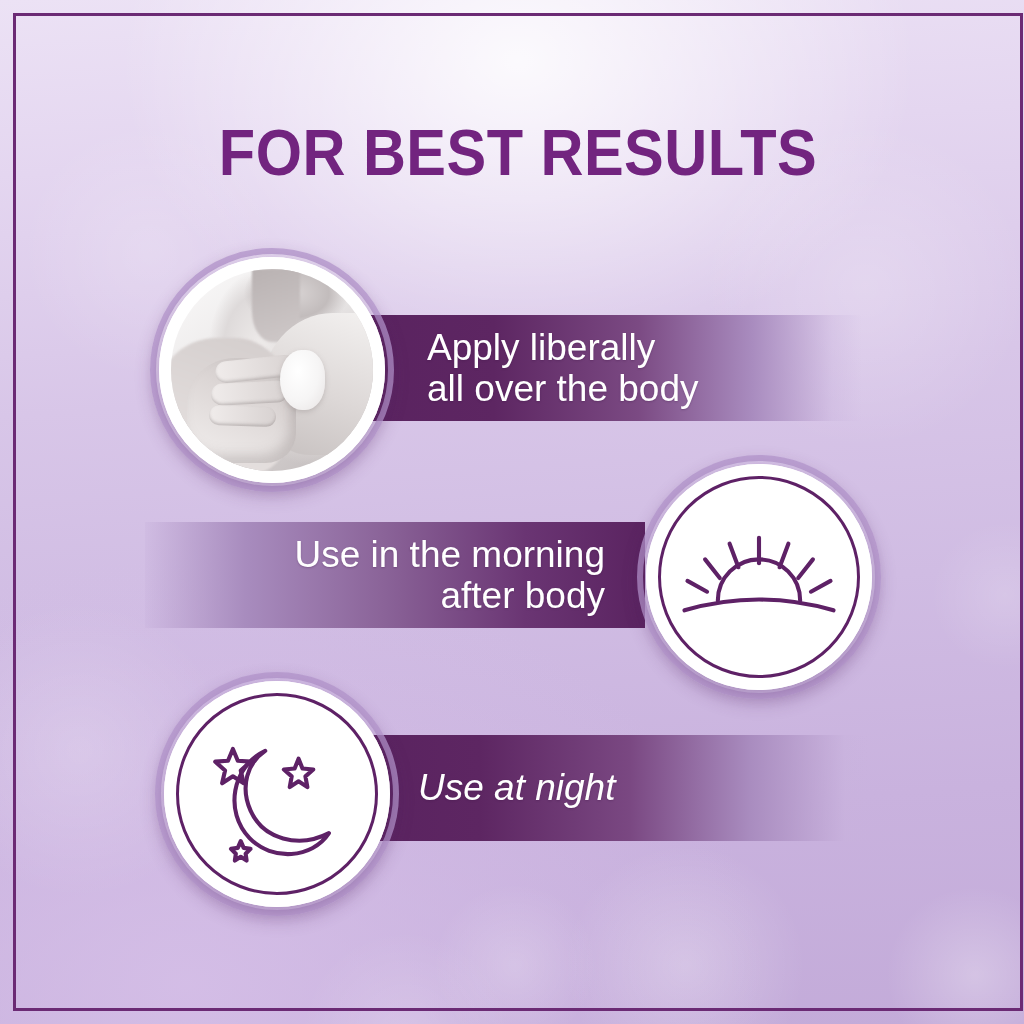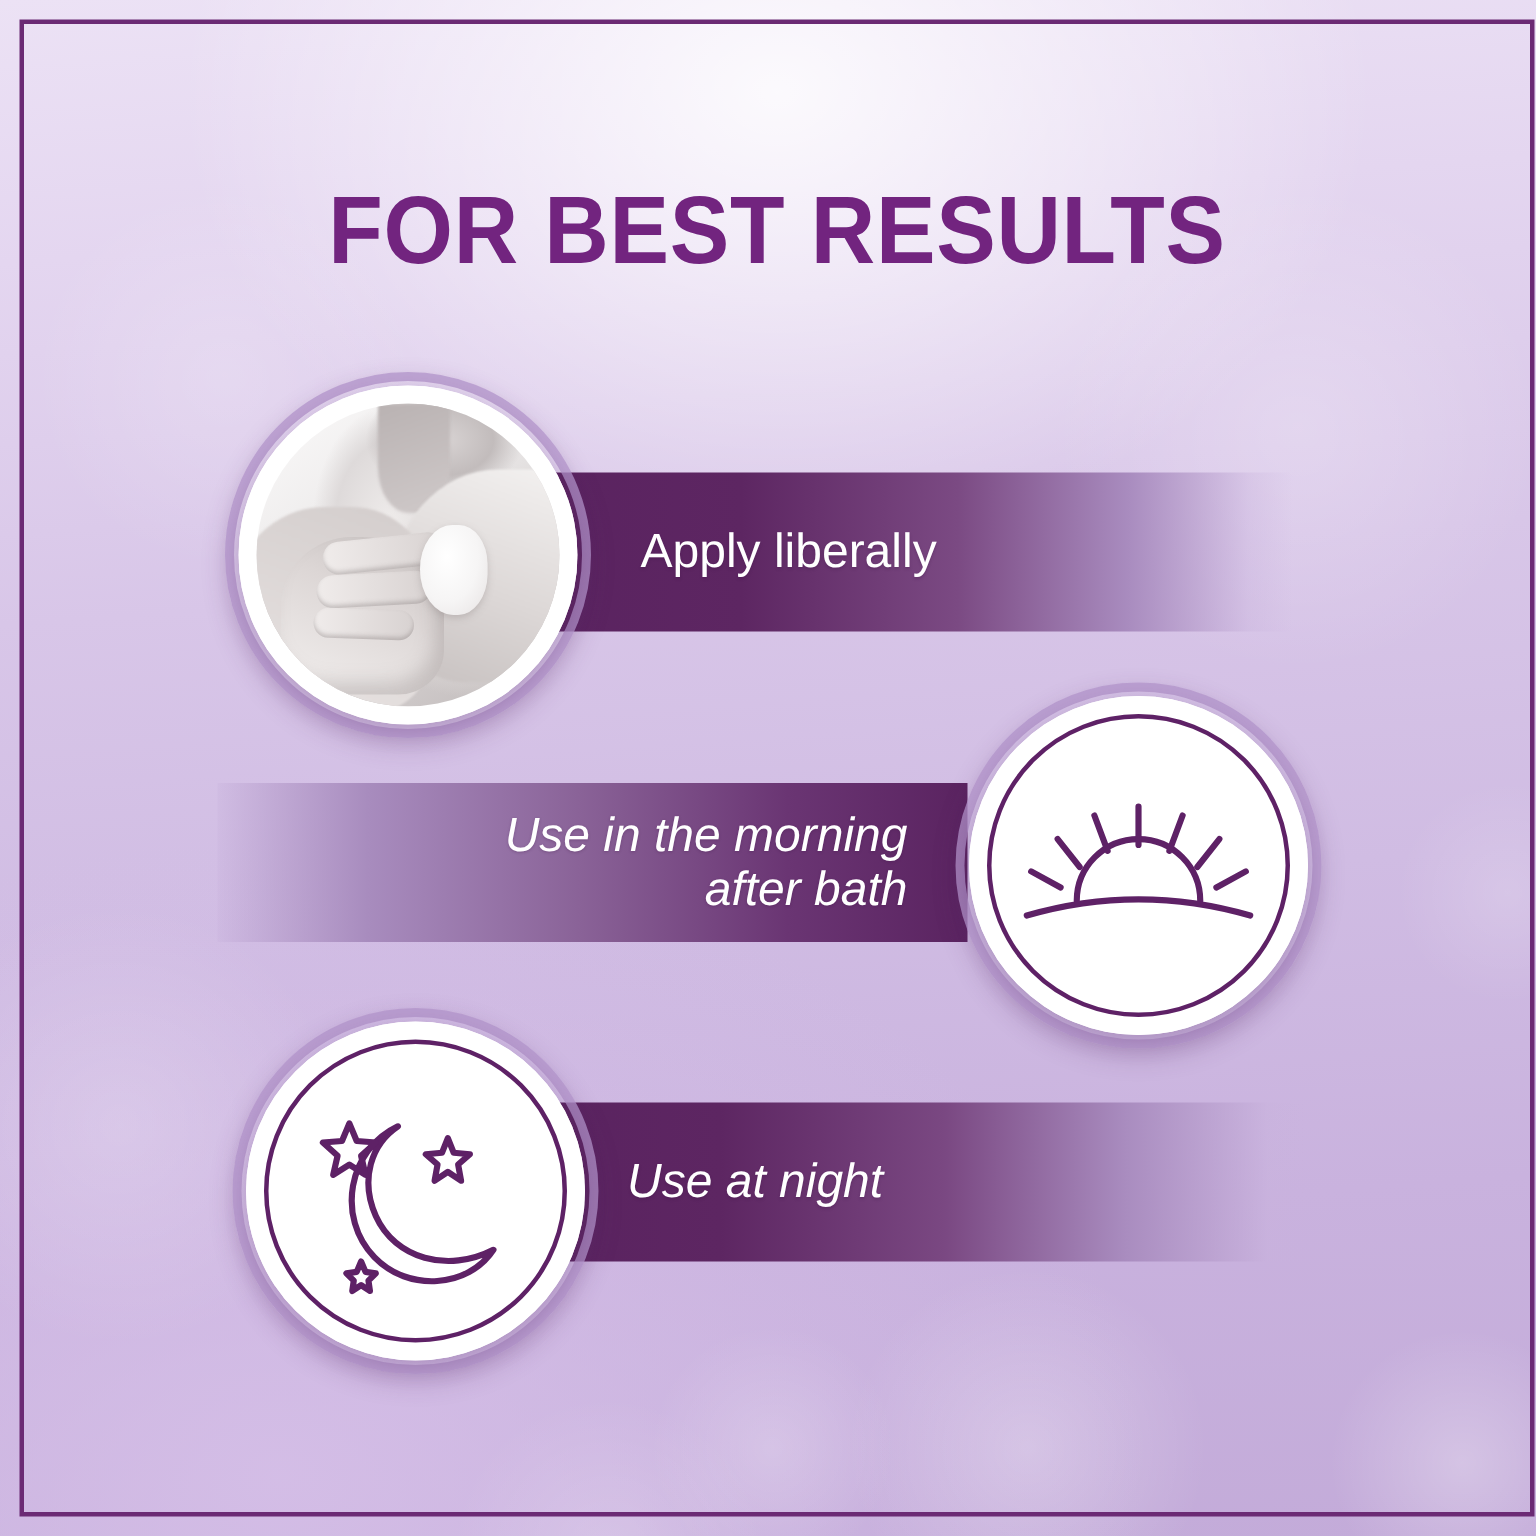--- a/index.html
+++ b/index.html
@@ -36,32 +36,32 @@
   .title{
     position:absolute;left:0;right:0;top:116px;text-align:center;
     font-size:64px;font-weight:bold;letter-spacing:.5px;
     color:#72247f;font-stretch:condensed;
     transform:scaleX(.93);
   }
 
   
   .band{position:absolute;display:flex;flex-direction:column;justify-content:center;}
   .band .line{
-    color:#ffffff;font-size:32px;font-weight:500;line-height:1.12;
+    color:#ffffff;font-size:37px;font-weight:500;line-height:1.12;
     white-space:nowrap;text-shadow:0 1px 2px rgba(60,20,70,.28);
   }
   .band1{
     left:365px;top:315px;width:497px;height:106px;
     background:linear-gradient(90deg,#5a2360 0%,#5d2662 26%,#7b4a83 55%,#a98cbf 78%,rgba(200,178,220,.35) 94%,rgba(200,178,220,0) 100%);
     padding-left:62px;box-sizing:border-box;align-items:flex-start;
   }
   .band2{
     left:145px;top:522px;width:500px;height:106px;
     background:linear-gradient(90deg,rgba(198,176,219,.25) 0%,#a88cbe 20%,#8a6398 48%,#6a3573 76%,#5a2360 100%);
-    padding-right:40px;box-sizing:border-box;align-items:flex-end;text-align:right;font-style:italic;
+    padding-right:40px;box-sizing:border-box;align-items:flex-end;text-align:right;
   }
   .band3{
     left:370px;top:735px;width:500px;height:106px;
     background:linear-gradient(90deg,#5a2360 0%,#5d2662 22%,#7a4882 52%,#a98cbf 76%,rgba(200,178,220,.30) 95%,rgba(200,178,220,0) 100%);
     padding-left:48px;box-sizing:border-box;align-items:flex-start;font-style:italic;
   }
 
   
   .circle-wrap{position:absolute;border-radius:50%;}
   .outer-ring{
@@ -143,20 +143,21 @@
   <div class="bokeh b6"></div>
   <div class="bokeh b7"></div>
   <div class="bokeh b8"></div>
 
   <div class="frame"></div>
 
   <div class="title">FOR BEST RESULTS</div>
 
   <div class="band band1">
     <div class="line">Apply liberally</div>
+    <div class="line">all over the body</div>
   </div>
 
   <div class="circle-wrap c1">
     <div class="outer-ring"></div>
     <div class="white-ring"></div>
     <div class="inner-disc">
       <div class="photo">
         <div class="neck"></div>
         <div class="shoulder"></div>
         <div class="chest"></div>
@@ -164,21 +165,21 @@
         <div class="finger f1"></div>
         <div class="finger f2"></div>
         <div class="finger f3"></div>
         <div class="cream"></div>
       </div>
     </div>
   </div>
 
   <div class="band band2">
     <div class="line">Use in the morning</div>
-    <div class="line">after bath</div>
+    <div class="line">after body</div>
   </div>
 
   <div class="circle-wrap c2">
     <div class="outer-ring"></div>
     <div class="white-ring"></div>
     <div class="inner-disc outlined">
       <svg viewBox="0 0 200 200" aria-hidden="true">
         <g fill="none" stroke="#5e2166" stroke-width="4.2" stroke-linecap="round">
 
           <path d="M58 124 A42 42 0 0 1 142 124"></path>

